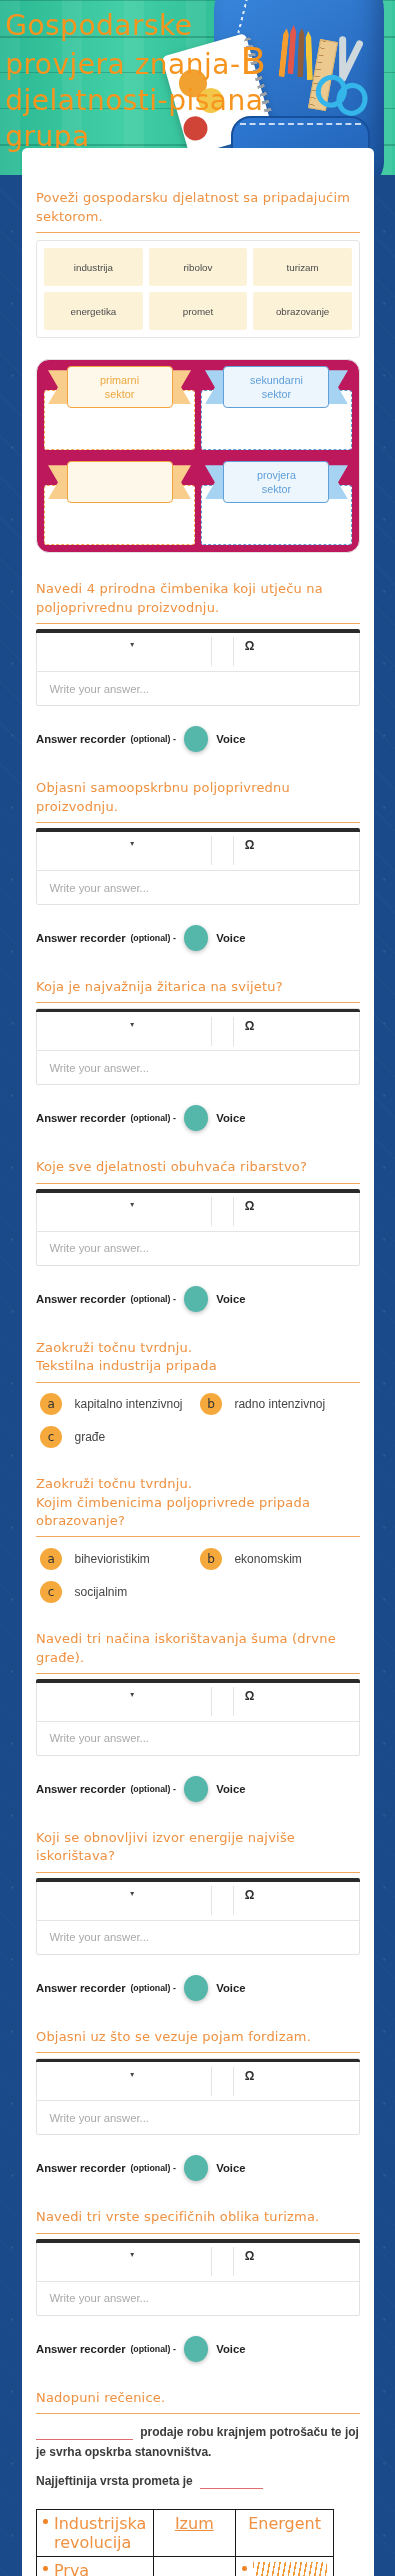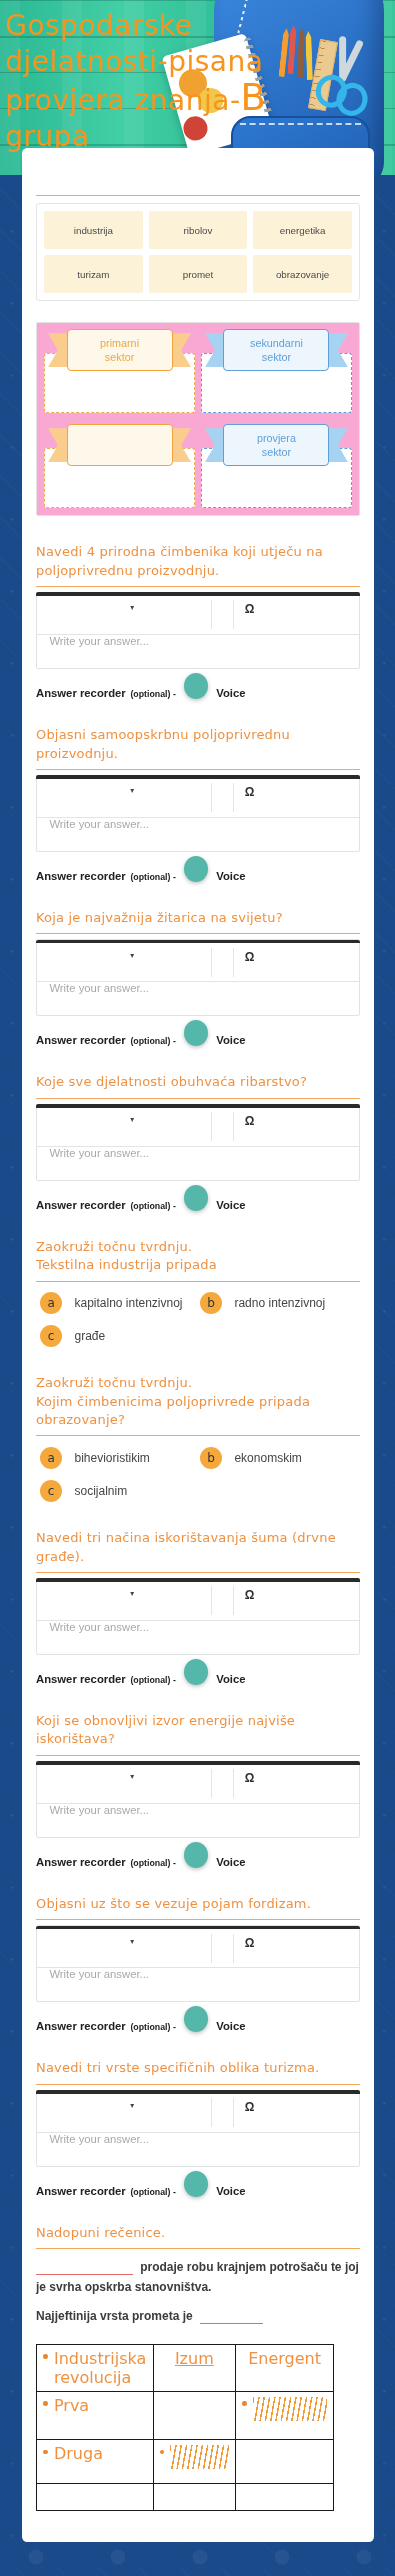--- a/index.html
+++ b/index.html
@@ -61,21 +61,21 @@
   .qtitle{color:#ef9140; font-size:13px; line-height:18.5px; letter-spacing:0.2px;
     font-family:"DejaVu Sans", sans-serif;}
   .underline{border-bottom:0.5px solid #f2a75d; margin-top:5.7px;}
   .section{margin-top:27px;}
   
   .chips-box{margin-top:7.2px; border:0.5px solid #e4e4e4; border-radius:3.1px; padding:7.2px;
     display:grid; grid-template-columns:1fr 1fr 1fr; gap:6.2px; background:#fff;}
   .chip{background:#fbf2d8; border-radius:2.1px; height:38px; display:flex; align-items:center;
     justify-content:center; font-size:9.8px; color:#4b4b4b;}
   
-  .zones-box{margin-top:20.6px; background:#f9a8d4; border:0.5px solid #e2e2e2; border-radius:2px;
+  .zones-box{margin-top:20.6px; background:#be185d; border:0.5px solid #e2e2e2; border-radius:13px;
     padding:6.2px 7.2px 7.2px; display:grid; grid-template-columns:1fr 1fr; column-gap:6.2px; row-gap:11.3px;}
   .zone{position:relative;}
   .rwrap{position:relative; width:106px; margin:0 auto; z-index:2;}
   .wing{position:absolute; top:4.1px; width:38px; height:34px; z-index:1;}
   .wing.l{left:-18.5px; clip-path:polygon(0 0,100% 0,100% 100%,0 100%,26% 50%);}
   .wing.r{right:-18.5px; clip-path:polygon(0 0,100% 0,74% 50%,100% 100%,0 100%);}
   .zone.orange .wing{background:#f9cd8c;}
   .zone.blue .wing{background:#a6d3f2;}
   .rlabel{position:relative; z-index:2; min-height:34px; display:flex; align-items:center; justify-content:center;
     text-align:center; border-radius:4.1px; font-size:10.8px; line-height:1.3; padding:3.1px 17.5px; background:#fff;}
@@ -86,23 +86,23 @@
   .zone.blue .dashed{border:1px dashed #5f9fd8;}
   
   .answer-widget{margin-top:5.2px;}
   .aw-frame{border:0.5px solid #e2e2e2; border-radius:2.1px; background:#fff;}
   .aw-bar{height:3.6px; background:#2a2a2a; border-radius:2.1px 2.1px 0 0; margin:-0.5px -0.5px 0;}
   .aw-tools{position:relative; height:38px; border-bottom:0.5px solid #e4e4e4;}
   .aw-caret{position:absolute; left:29%; top:7.2px; font-size:7.7px; color:#444; cursor:pointer;}
   .aw-sep{position:absolute; top:4.1px; height:29px; width:0.5px; background:#e4e4e4;}
   .aw-sep.s1{left:54%;} .aw-sep.s2{left:61%;}
   .aw-omega{position:absolute; left:64.5%; top:6.2px; font-size:12px; color:#2f2f2f; font-weight:600; cursor:pointer;}
-  .aw-input{height:33px; display:flex; align-items:flex-start; padding:0 12.4px; cursor:text;}
+  .aw-input{height:33px; display:flex; align-items:center; padding:0 12.4px; cursor:text;}
   .aw-ph{color:#a9a9a9; font-size:11.3px;}
-  .aw-rec{display:flex; align-items:flex-end; margin-top:4px;}
+  .aw-rec{display:flex; align-items:center; margin-top:20px;}
   .aw-rec-main{font-size:11.3px; font-weight:700; color:#222;}
   .aw-rec-opt{font-size:8.8px; font-weight:700; color:#222; margin-left:4.6px;}
   .aw-voice{width:24px; height:26px; background:#54b7aa; border-radius:50%;
     box-shadow:0 1.5px 4.1px rgba(0,0,0,.25); margin-left:8.2px; cursor:pointer;}
   .aw-voice-label{font-size:11.3px; font-weight:700; color:#222; margin-left:8.2px;}
   
   .opts{display:grid; grid-template-columns:1fr 1fr; row-gap:11.3px; margin-top:10.3px; padding-left:4.1px;}
   .opt{display:flex; align-items:center; gap:12.4px; cursor:pointer;}
   .badge{width:22px; height:22px; border-radius:50%; background:#f5a93d; color:#333; flex:none;
     display:flex; align-items:center; justify-content:center; font-size:12px; font-family:"DejaVu Sans", sans-serif;}
@@ -146,35 +146,36 @@
     <div class="scissors">
       <span class="sc-blade sb1"></span>
       <span class="sc-blade sb2"></span>
       <span class="sc-ring sr1"></span>
       <span class="sc-ring sr2"></span>
     </div>
     <div class="bp-pocket"></div>
   </div>
   <div class="title">
     <div>Gospodarske</div>
+    <div><span>provjera znanja-</span><span class="big-b">B</span></div>
     <div><span>djelatnosti-pisana</span></div>
-    <div><span>provjera znanja-</span><span class="big-b">B</span></div>
     <div>grupa</div>
   </div>
 </div>
 
 <div class="card">
 
   <div>
+    <div class="qtitle">Poveži gospodarsku djelatnost sa pripadajućim sektorom.</div>
     <div class="underline"></div>
     <div class="chips-box">
       <div class="chip">industrija</div>
       <div class="chip">ribolov</div>
+      <div class="chip">turizam</div>
       <div class="chip">energetika</div>
-      <div class="chip">turizam</div>
       <div class="chip">promet</div>
       <div class="chip">obrazovanje</div>
     </div>
     <div class="zones-box">
       <div class="zone orange">
         <div class="rwrap">
           <span class="wing l"></span>
           <span class="wing r"></span>
           <div class="rlabel">primarni sektor</div>
         </div>

